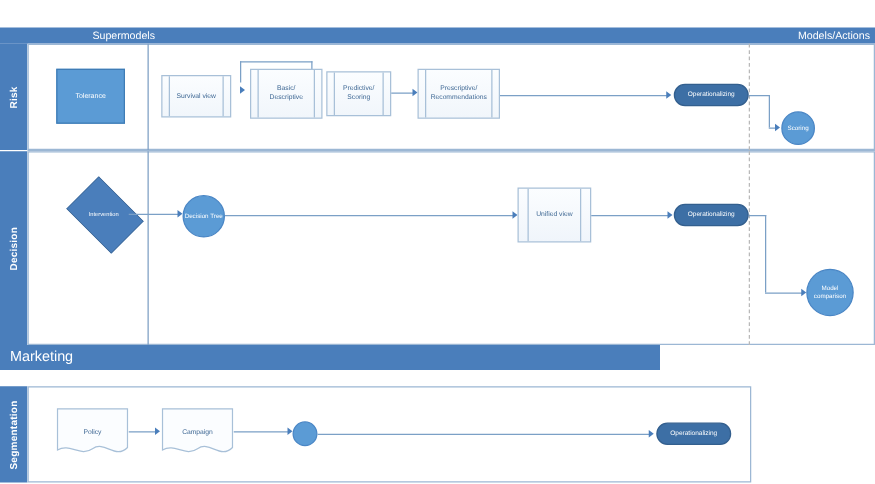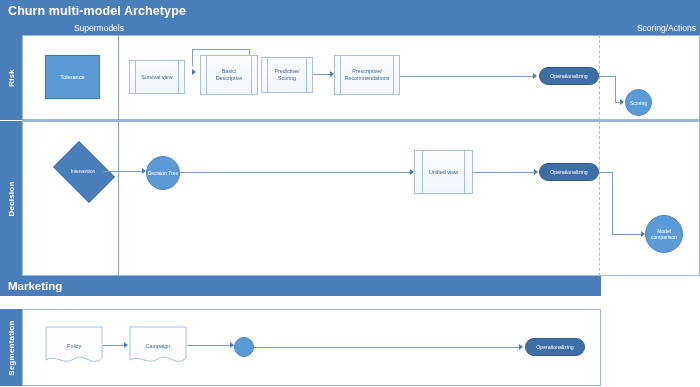--- a/index.html
+++ b/index.html
@@ -10,22 +10,22 @@
   .canvas{position:absolute;left:0;top:0;width:700px;height:387px;}
 
   
   .title-bar{position:absolute;left:0;top:0;width:700px;height:22px;
              background:#4a7ebb;color:#ffffff;font-size:12.5px;font-weight:bold;
              line-height:22px;padding-left:8px;box-sizing:border-box;letter-spacing:.1px;}
   .phase-bar{position:absolute;background:#4a7ebb;color:#ffffff;font-size:8.5px;
              line-height:13px;box-sizing:border-box;}
   .phase-bar .lbl{position:absolute;right:4px;top:0;white-space:nowrap;}
 
-  .marketing-bar{position:absolute;left:0;top:276px;width:601px;height:20px;
-                 background:#4a7ebb;color:#ffffff;font-size:11.5px;font-weight:bold;
+  .marketing-bar{position:absolute;left:0;top:276px;width:528px;height:20px;
+                 background:#4a7ebb;color:#ffffff;font-size:11.5px;font-weight:normal;
                  line-height:20px;padding-left:8px;box-sizing:border-box;}
 
   
   .lane-label{position:absolute;left:0;width:22px;background:#4a7ebb;color:#ffffff;
               font-size:8px;font-weight:bold;}
   .lane-label span{position:absolute;left:50%;top:50%;
                    transform:translate(-50%,-50%) rotate(-90deg);
                    white-space:nowrap;letter-spacing:.2px;}
 
   
@@ -89,27 +89,26 @@
   .ln.h{height:1px;}
   .ln.v{width:1px;}
   .ah{position:absolute;width:0;height:0;border-top:3px solid transparent;
       border-bottom:3px solid transparent;border-left:4px solid #4a7ebb;}
 </style>
 </head>
 <body>
 
 <div class="canvas">
 
-  <div class="title-bar">Churn multi-model Archetype</div>
 
   <div class="phase-bar" style="left:0;top:22px;width:128px;height:13px;">
     <span class="lbl">Supermodels</span>
   </div>
   <div class="phase-bar" style="left:128px;top:22px;width:572px;height:13px;">
-    <span class="lbl">Scoring/Actions</span>
+    <span class="lbl">Models/Actions</span>
   </div>
 
   <div class="lane-label" style="top:35px;height:85px;">
     <span>Risk</span>
   </div>
   <div class="lane-body" style="left:22px;top:35px;width:678px;height:85px;"></div>
   <div class="vsep" style="left:118px;top:35px;height:85px;"></div>
   <div class="dash-sep" style="left:599px;top:35px;height:85px;"></div>
 
   <div class="shp rect-fill" style="left:45px;top:55px;width:55px;height:44px;">

